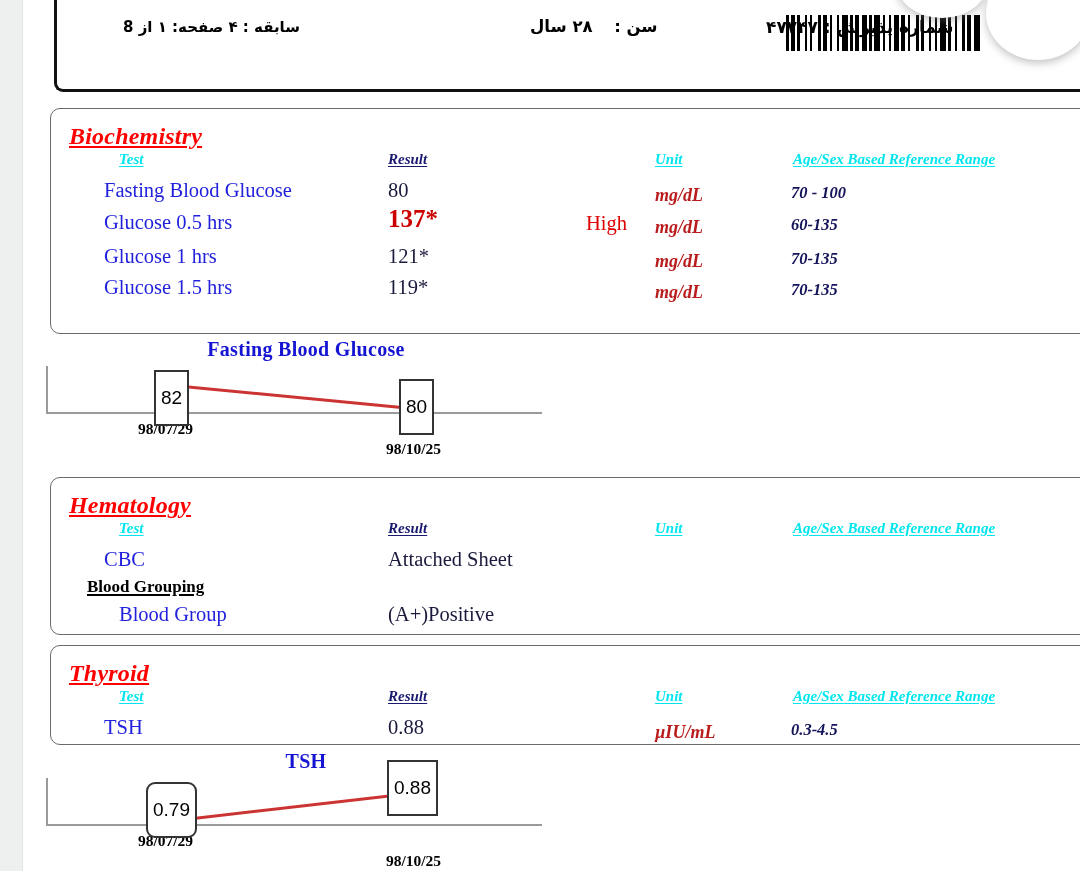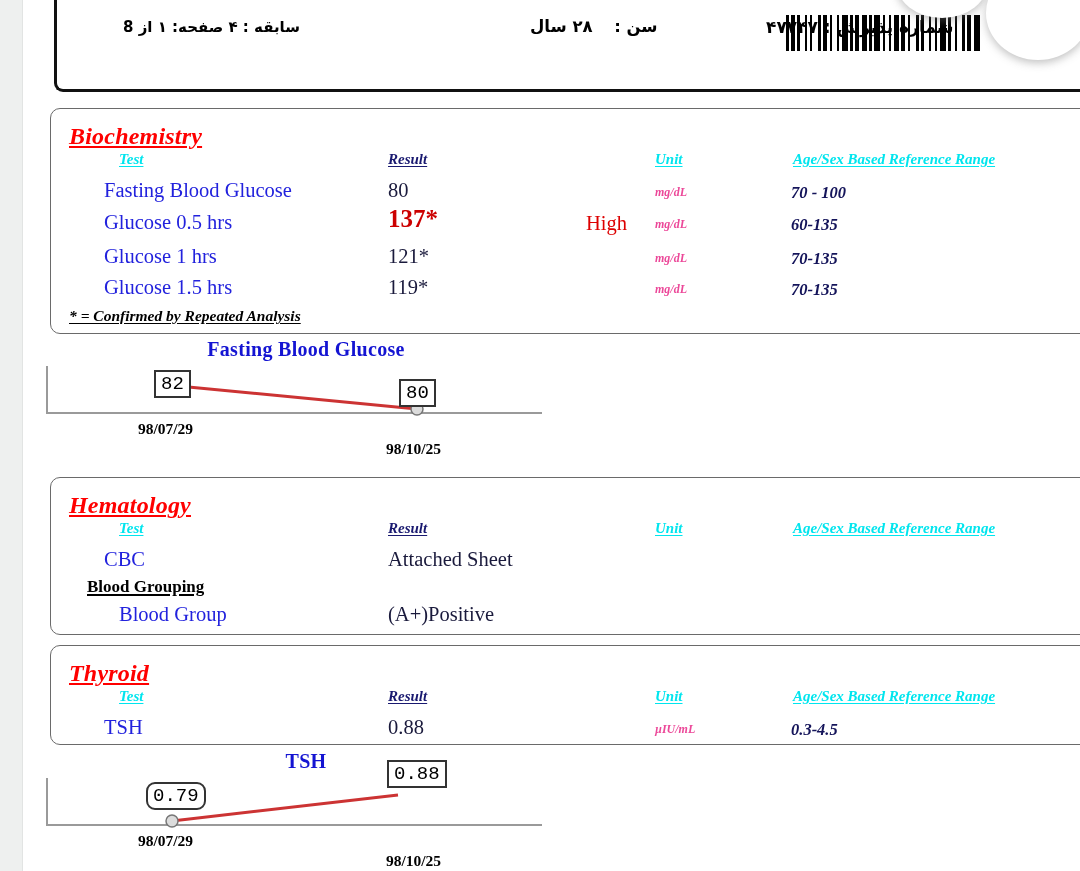--- a/index.html
+++ b/index.html
@@ -150,24 +150,24 @@
     font-weight: bold;
     font-size: 25px;
   }
   .row-flag {
     position: absolute;
     color: #dd0000;
     font-size: 20.5px;
   }
   .row-unit {
     position: absolute;
-    color: #ec4899;
-    font-style: italic;
-    font-weight: bold;
-    font-size: 12px;
+    color: #b91c1c;
+    font-style: italic;
+    font-weight: bold;
+    font-size: 18px;
     white-space: nowrap;
   }
   .row-range {
     position: absolute;
     color: #14145a;
     font-style: italic;
     font-weight: bold;
     font-size: 16.5px;
     white-space: nowrap;
   }
@@ -220,24 +220,24 @@
     border-bottom: 2px solid #9a9a9a;
     box-sizing: border-box;
   }
   .chart svg { position: absolute; left: 0; top: 28px; overflow: visible; }
 
   .pt-label {
     position: absolute;
     border: 2px solid #333333;
     background: #ffffff;
     color: #000000;
-    font-family: Liberation Mono, monospace;
+    font-family: Liberation Sans, sans-serif;
     font-size: 19px;
     line-height: 22px;
-    padding: 1px 5px;
+    padding: 15px 5px;
     white-space: nowrap;
     z-index: 5;
   }
   .x-label {
     position: absolute;
     color: #000000;
     font-weight: bold;
     font-size: 15.5px;
     white-space: nowrap;
   }
@@ -324,21 +324,20 @@
     <div class="row-test" style="left:53px;  top:136px;">Glucose 1 hrs</div>
     <div class="row-result" style="left:337px; top:136px;">121*</div>
     <div class="row-unit" style="left:604px; top:142px;">mg/dL</div>
     <div class="row-range" style="left:740px; top:140px;">70-135</div>
 
     <div class="row-test" style="left:53px;  top:167px;">Glucose 1.5 hrs</div>
     <div class="row-result" style="left:337px; top:167px;">119*</div>
     <div class="row-unit" style="left:604px; top:173px;">mg/dL</div>
     <div class="row-range" style="left:740px; top:171px;">70-135</div>
 
-    <div class="footnote" style="left:18px; top:198px;">* = Confirmed by Repeated Analysis</div>
   </div>
 
   <div class="chart" id="chart-fbg">
     <div class="chart-title">Fasting Blood Glucose</div>
     <div class="chart-plot"></div>
     <svg width="500" height="50">
       <line x1="132" y1="20" x2="371" y2="43" stroke="#cc3333" stroke-width="3"></line>
       <circle cx="371" cy="43" r="6" fill="#dcdcdc" stroke="#777777" stroke-width="1.5"></circle>
     </svg>
     <div class="pt-label" style="left:108px; top:32px;">82</div>

